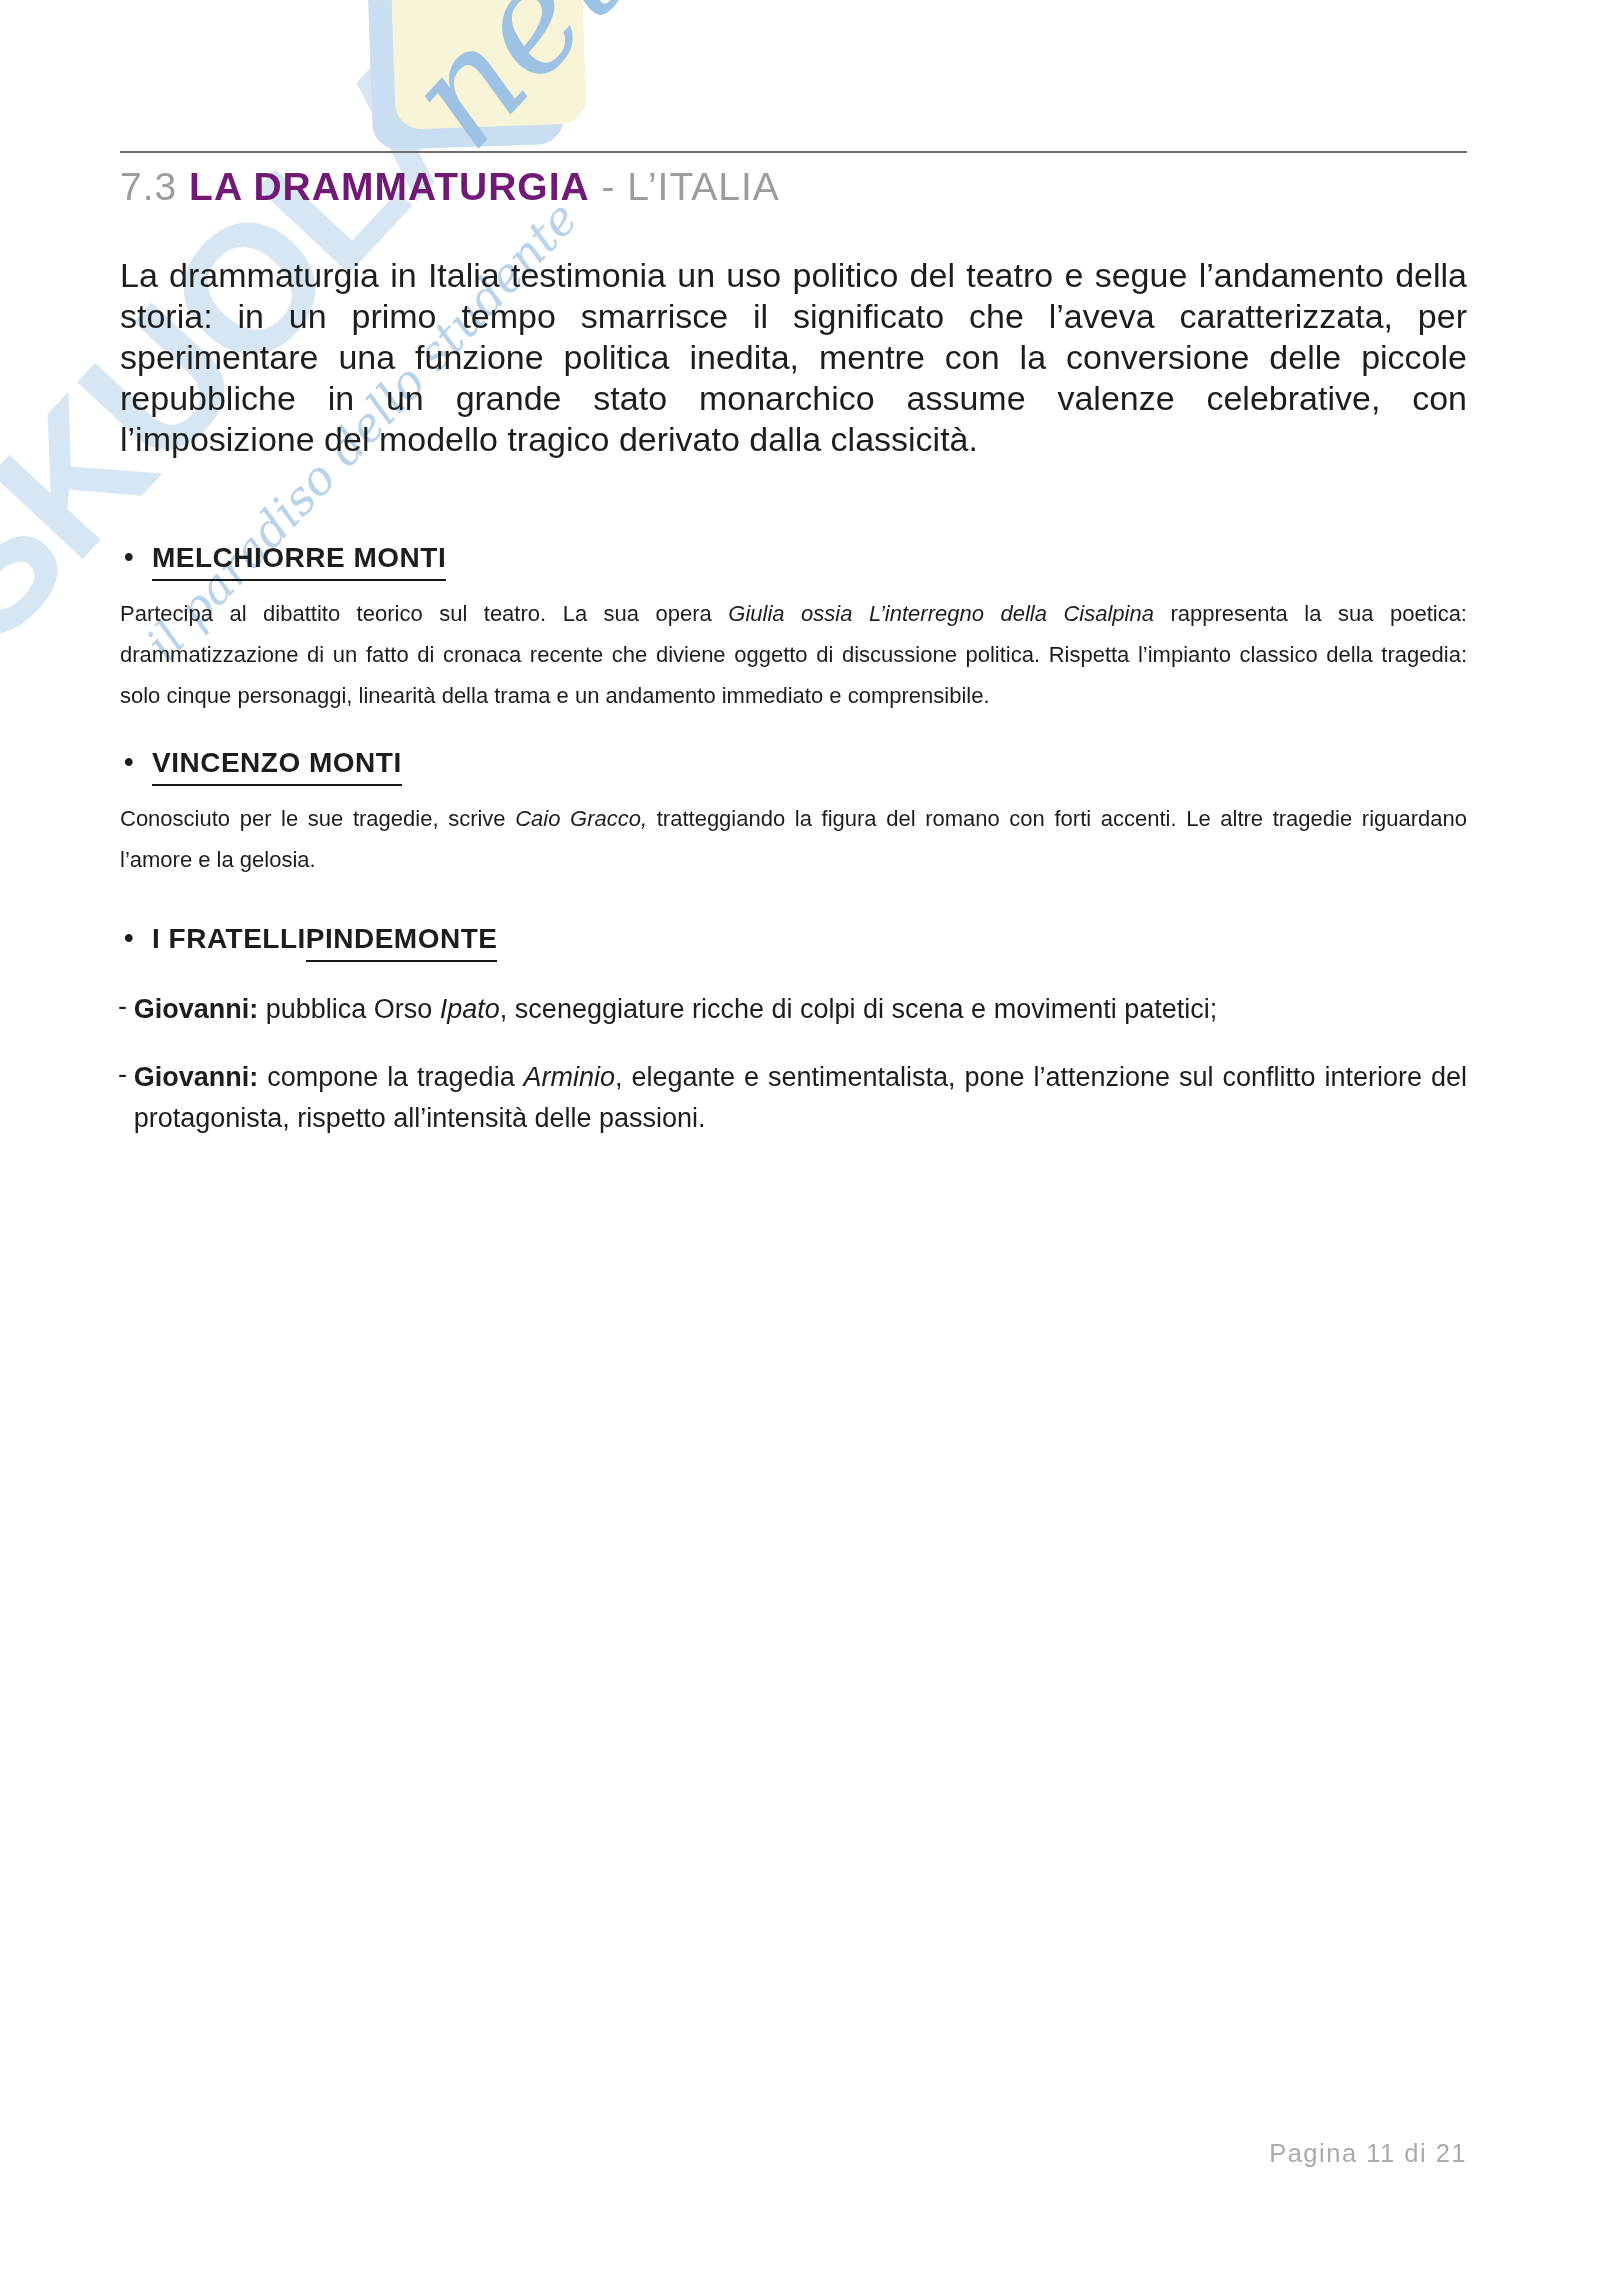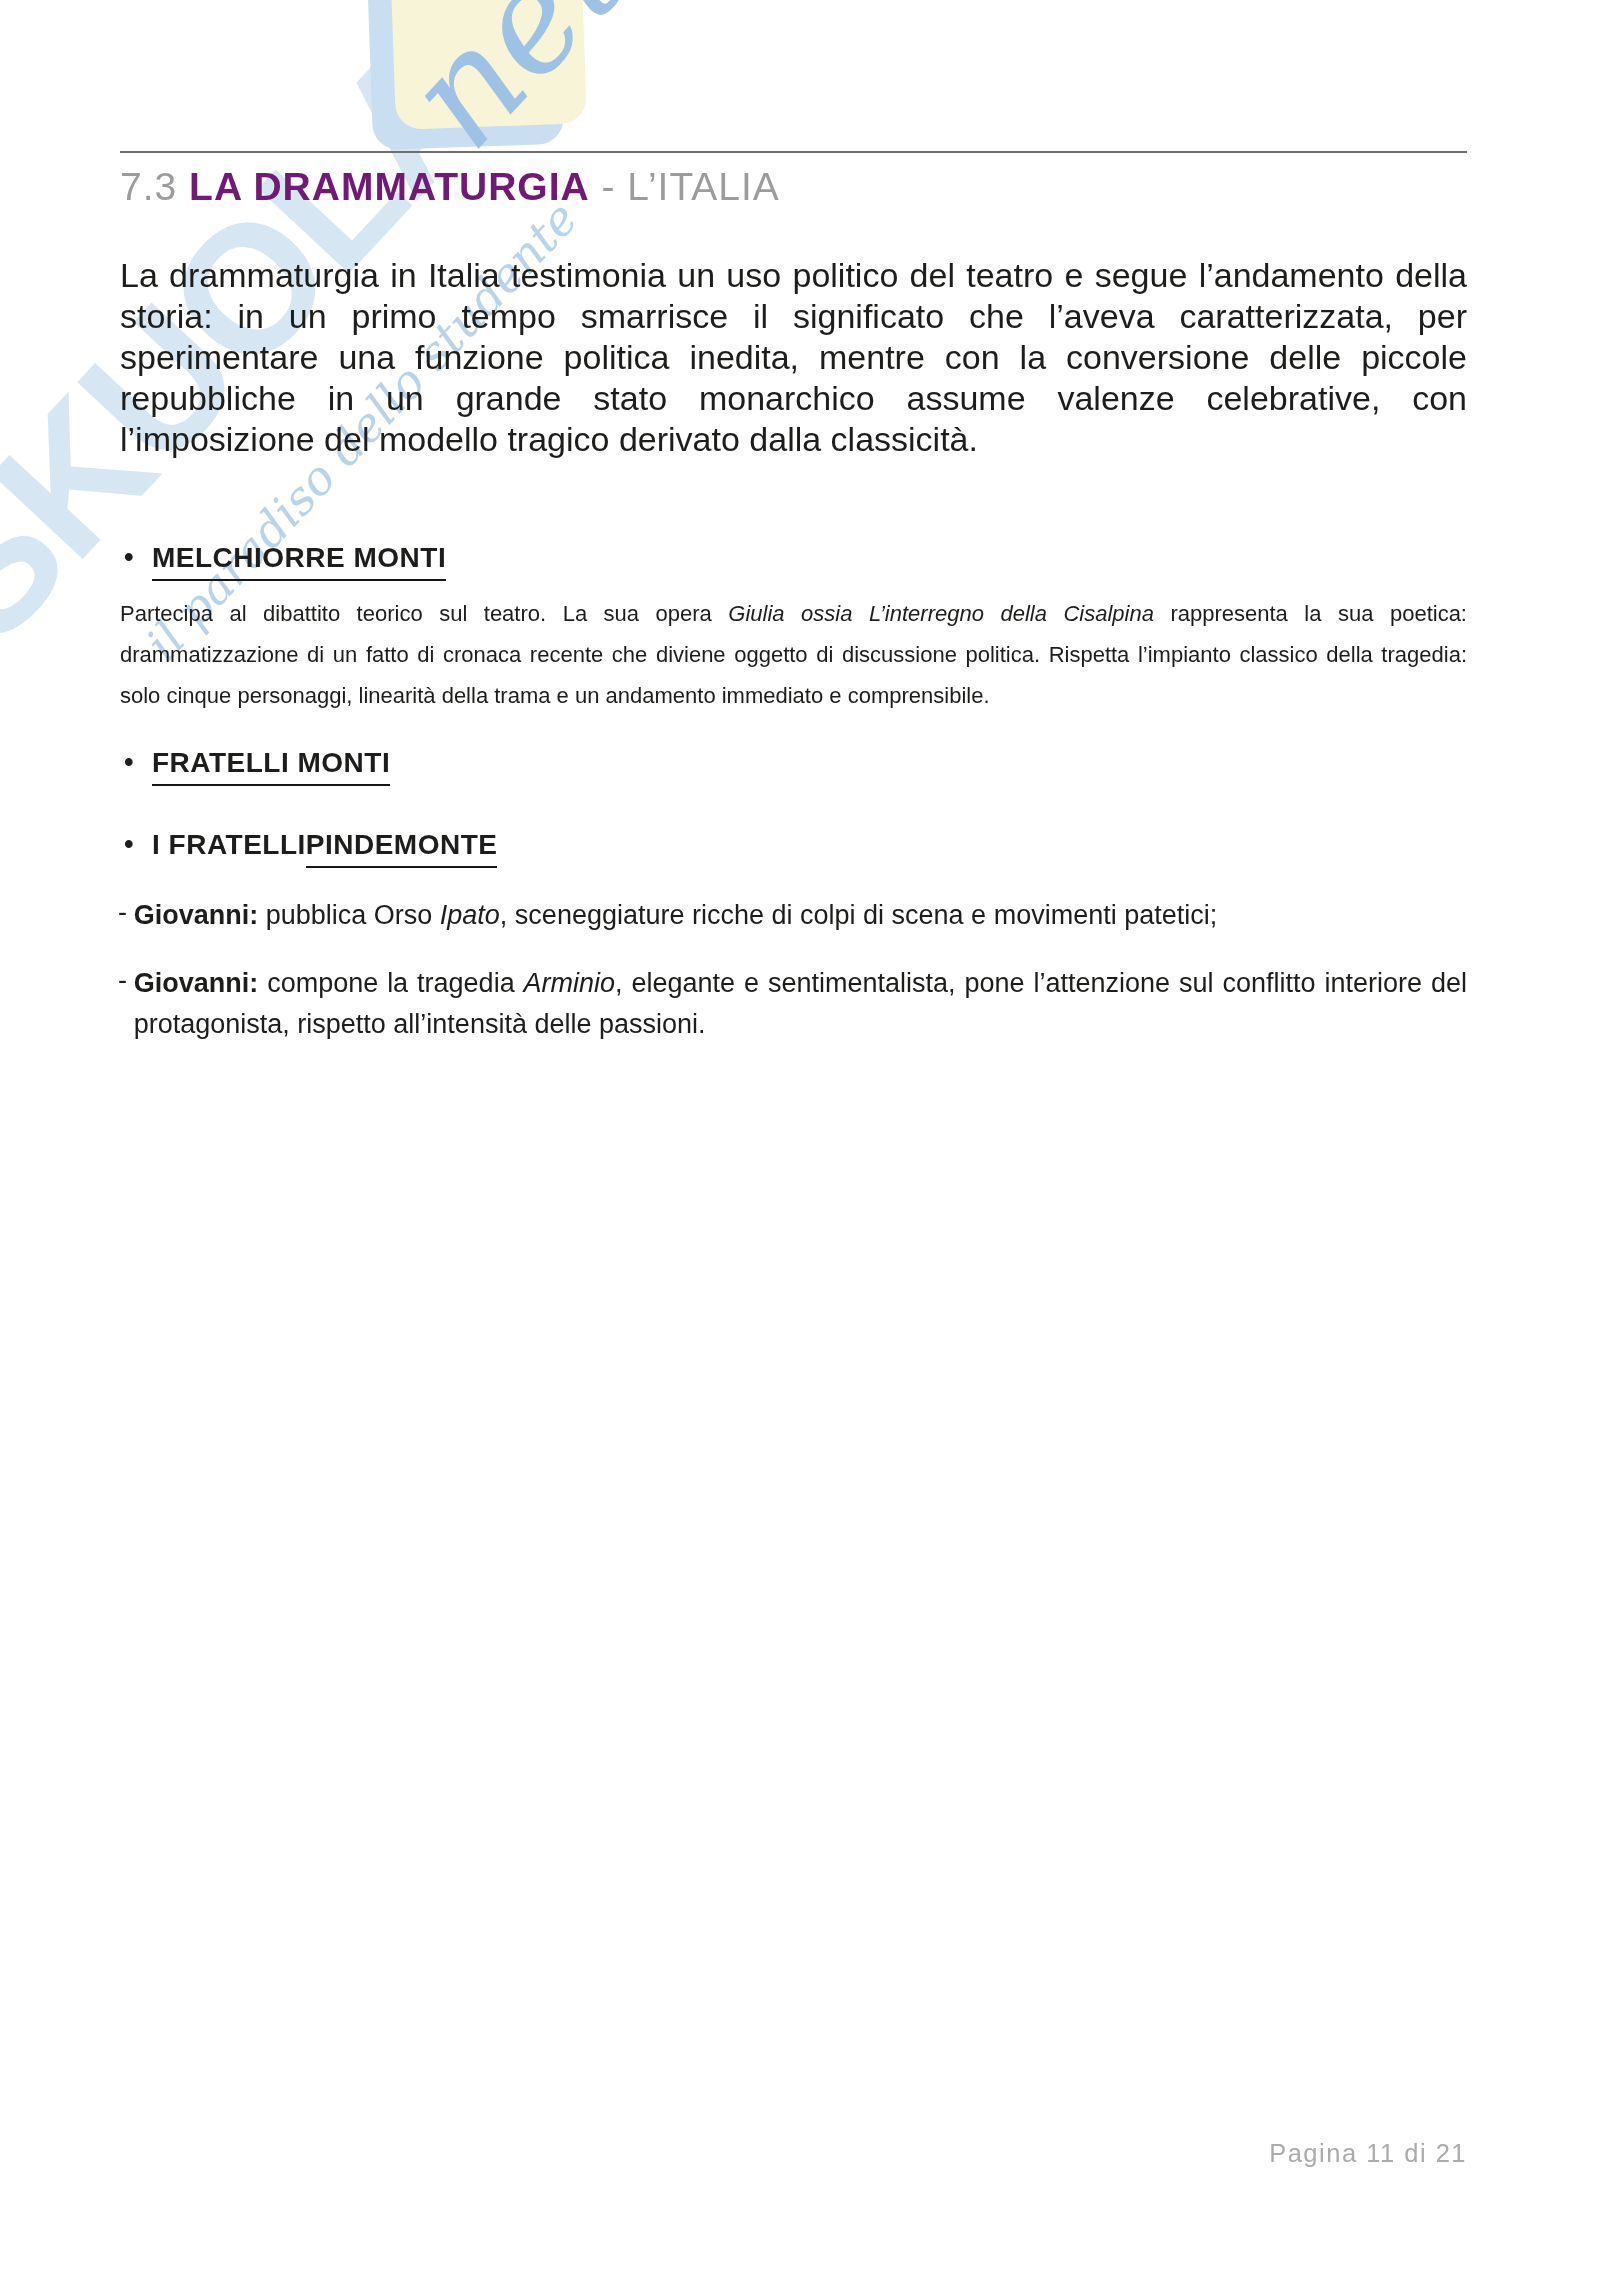--- a/index.html
+++ b/index.html
@@ -116,22 +116,23 @@
     <p class="intro">La drammaturgia in Italia testimonia un uso politico del teatro e segue l’andamento della storia: in un primo tempo smarrisce il significato che l’aveva caratterizzata, per sperimentare una funzione politica inedita, mentre con la conversione delle piccole repubbliche in un grande stato monarchico assume valenze celebrative, con l’imposizione del modello tragico derivato dalla classicità.</p>
 
     <div class="section-heading">
       <span class="bullet">•</span>
       <span class="hu">MELCHIORRE MONTI</span>
     </div>
     <p class="section-body"><span>Partecipa al dibattito teorico sul teatro. La sua opera </span><span class="it">Giulia ossia L’interregno della Cisalpina</span><span> rappresenta la sua poetica: drammatizzazione di un fatto di cronaca recente che diviene oggetto di discussione politica. Rispetta l’impianto classico della tragedia: solo cinque personaggi, linearità della trama e un andamento immediato e comprensibile.</span></p>
 
     <div class="section-heading mt-mid">
       <span class="bullet">•</span>
-      <span class="hu">FRATELLI MONTI</span>
+      <span class="hu">VINCENZO MONTI</span>
     </div>
+    <p class="section-body"><span>Conosciuto per le sue tragedie, scrive </span><span class="it">Caio Gracco,</span><span> tratteggiando la figura del romano con forti accenti. Le altre tragedie riguardano l’amore e la gelosia.</span></p>
 
     <div class="section-heading mt-low">
       <span class="bullet">•</span>
       <span class="hp">I FRATELLI </span><span class="hu">PINDEMONTE</span>
     </div>
 
     <div class="dash-list">
       <p class="dash-item"><span class="dash">-</span><span class="name">Giovanni</span><span class="name">: </span><span>pubblica Orso </span><span class="it">Ipato</span><span>, sceneggiature ricche di colpi di scena e movimenti patetici;</span></p>
 
       <p class="dash-item"><span class="dash">-</span><span class="name">Giovanni</span><span class="name">: </span><span>compone la tragedia </span><span class="it">Arminio</span><span>, elegante e sentimentalista, pone l’attenzione sul conflitto interiore del protagonista, rispetto all’intensità delle passioni.</span></p>

